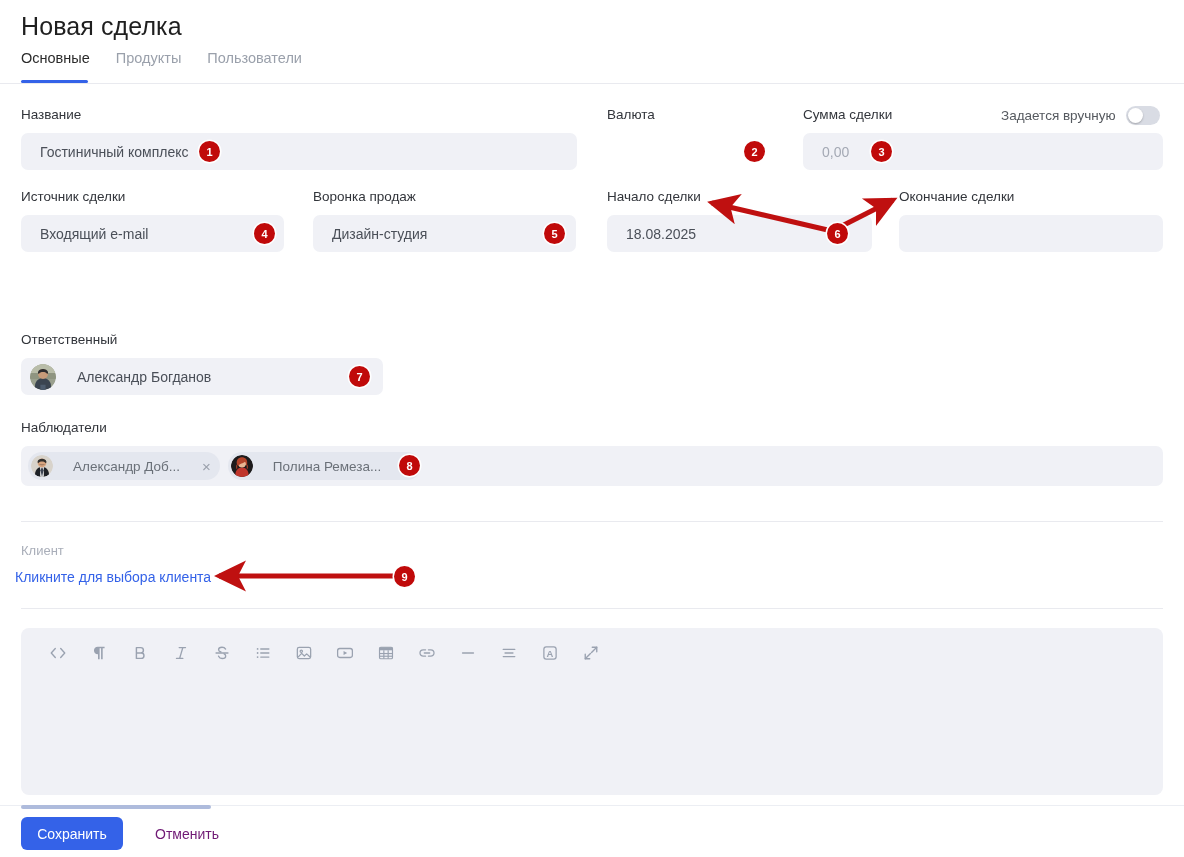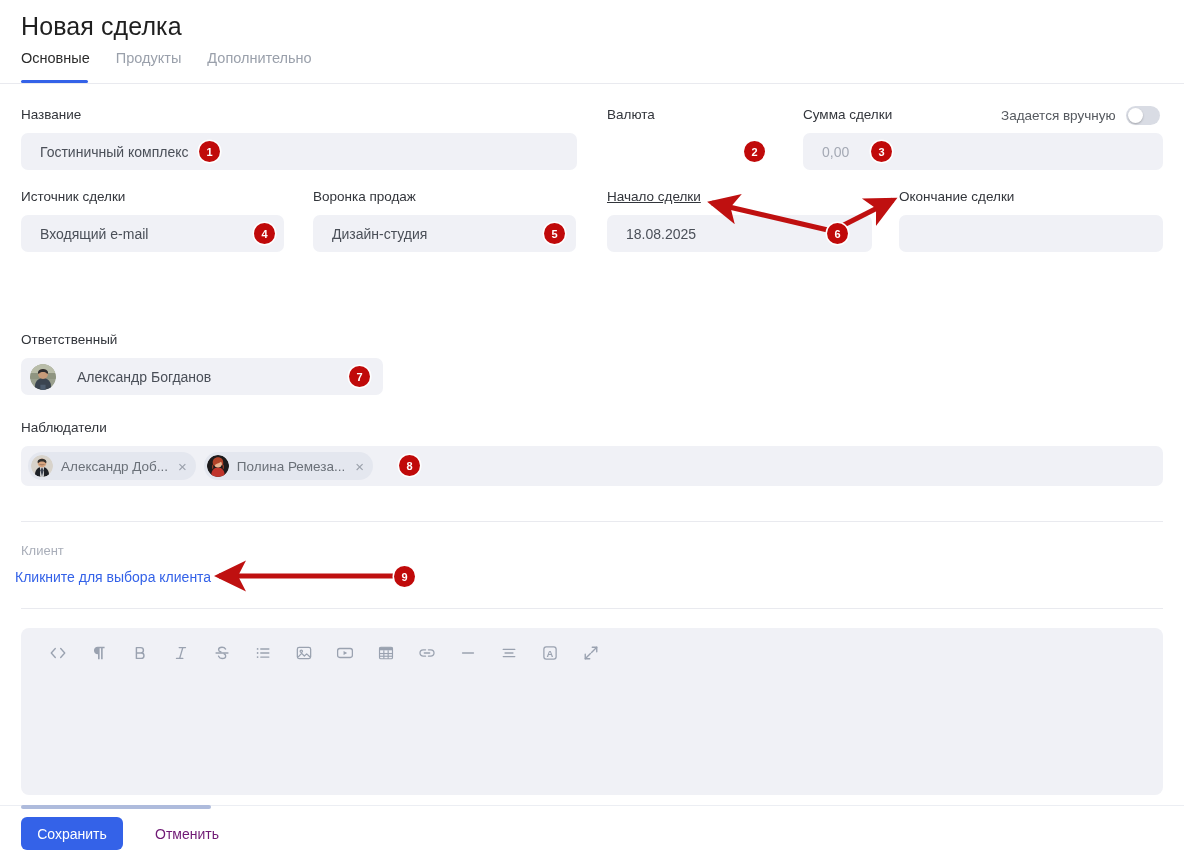--- a/index.html
+++ b/index.html
@@ -63,21 +63,21 @@
   .sect .cap { font-size:13.5px; color:#9aa0ab; white-space:nowrap; }
 
   .hrule { position:absolute; height:1px; background:#e9eaef; }
 
   
   .av { border-radius:50%; overflow:hidden; flex:none; position:relative; }
   .av svg { display:block; }
 
   
   .chip {
-    display:flex; align-items:center; gap:8px;
+    display:flex; align-items:center; gap:20px;
     background:#e4e7ef; border-radius:15px; height:28px;
     padding:0 7px 0 3px;
   }
   .chip .cname { font-size:13.5px; color:#6a7078; white-space:nowrap; }
   .chip .cx {
     color:#9aa0ab; font-size:15px; line-height:1; cursor:pointer;
     padding:0 2px; user-select:none;
   }
 
   
@@ -127,21 +127,21 @@
 </head>
 <body>
 
 <div class="page">
 
   <div class="header">
     <div class="page-title">Новая сделка</div>
     <div class="tabs">
       <div class="tab active">Основные</div>
       <div class="tab">Продукты</div>
-      <div class="tab">Дополнительно</div>
+      <div class="tab">Пользователи</div>
     </div>
     <div class="header-rule"></div>
   </div>
 
   <div class="lbl" style="left:21px; top:107px;">Название</div>
   <div class="field" style="left:21px; top:133px; width:556px; height:37px;">
     <span class="val">Гостиничный комплекс</span>
   </div>
 
   <div class="lbl" style="left:607px; top:107px;">Валюта</div>
@@ -161,21 +161,21 @@
   <div class="lbl" style="left:21px; top:189px;">Источник сделки</div>
   <div class="field" style="left:21px; top:215px; width:263px; height:37px;">
     <span class="val">Входящий e-mail</span>
   </div>
 
   <div class="lbl" style="left:313px; top:189px;">Воронка продаж</div>
   <div class="field" style="left:313px; top:215px; width:263px; height:37px;">
     <span class="val">Дизайн-студия</span>
   </div>
 
-  <div class="lbl" style="left:607px; top:189px;text-decoration:underline;">Начало сделки</div>
+  <div class="lbl" style="left:607px; top:189px;">Начало сделки</div>
   <div class="field" style="left:607px; top:215px; width:265px; height:37px;">
     <span class="val">18.08.2025</span>
   </div>
 
   <div class="lbl" style="left:899px; top:189px;">Окончание сделки</div>
   <div class="field" style="left:899px; top:215px; width:264px; height:37px;">
     <span class="val"></span>
   </div>
 
 

